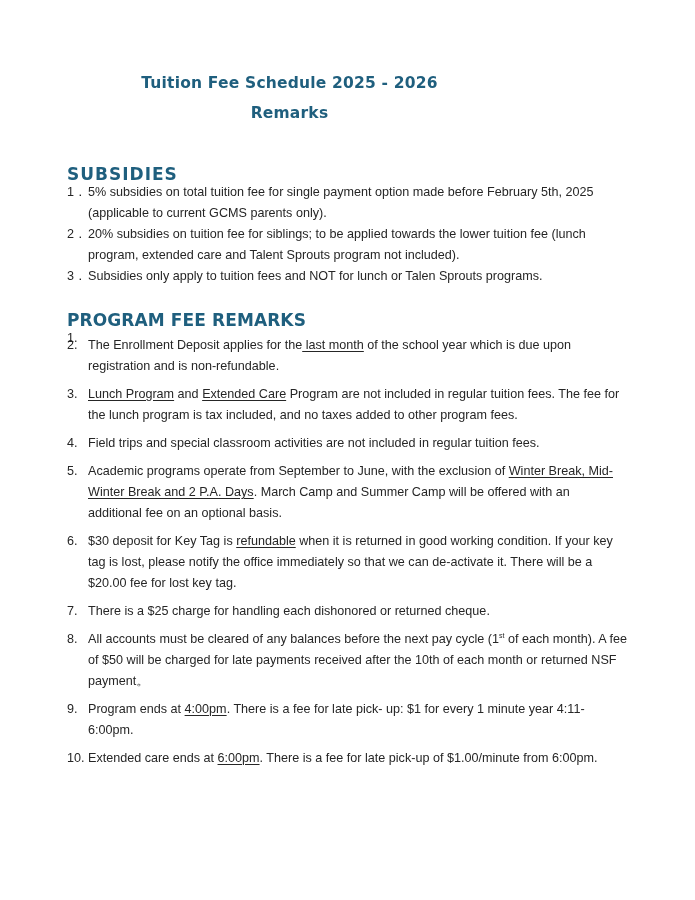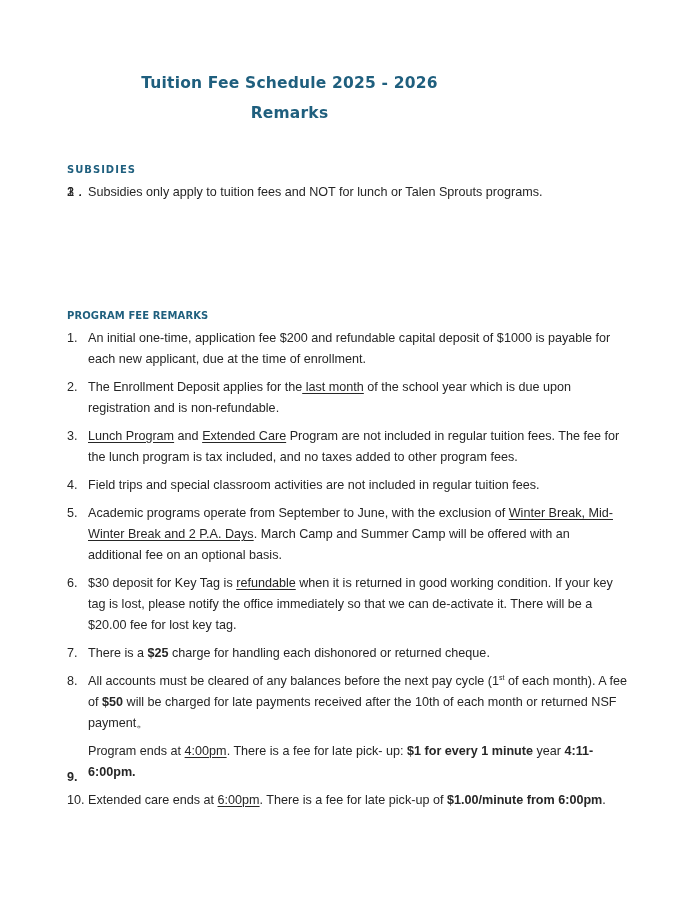--- a/index.html
+++ b/index.html
@@ -3,49 +3,49 @@
 <meta charset="utf-8">
 <style>
   html, body { margin: 0; padding: 0; background: #ffffff; }
   body { width: 695px; height: 900px; position: relative; overflow: hidden;
          font-family: "Liberation Sans", "DejaVu Sans", sans-serif; color: #262626; }
   .title { position: absolute; left: 0; width: 579px; text-align: center;
            font-family: "DejaVu Sans", sans-serif; font-weight: bold; color: #1f5f7e; font-size: 15.5px; letter-spacing: 0.2px; }
   .t1 { top: 74px; }
   .t2 { top: 104px; }
   .sec-head { position: absolute; left: 67px; font-family: "DejaVu Sans", sans-serif; font-weight: bold;
-              color: #1f5f7e; font-size: 10px; text-align: center; }
+              color: #1f5f7e; font-size: 17px; text-align: center; }
   .sh1 { top: 164px; letter-spacing: 1px; }
   .sh2 { top: 310px; letter-spacing: 0.1px; }
   .list { position: absolute; left: 67px; width: 560px; margin: 0; padding: 0; list-style: none; font-size: 12.6px; }
   .list li { position: relative; padding-left: 21px; line-height: 21px; }
   .list .num { position: absolute; left: 0; top: 0; }
   .l1 { top: 182px; }
   .l2 { top: 328px; }
   .l2 li { margin-bottom: 7px; }
   u { text-underline-offset: 2px; }
-  b { font-weight: bold; margin-top: 26px; }
+  b { font-weight: normal; }
   sup { font-size: 7px; vertical-align: 5px; line-height: 0; }
 </style>
 </head>
 <body>
 
 <div class="title t1">Tuition Fee Schedule 2025 - 2026</div>
 <div class="title t2">Remarks</div>
 
 <div class="sec-head sh1">SUBSIDIES</div>
 <ol class="list l1">
-  <li><span class="num">1．</span></li>
-  <li><span class="num">2．</span></li>
+  <li><span class="num">1．</span><span>5% subsidies on total tuition fee for single payment option made before February 5th, 2025 (applicable to current GCMS parents only).</span></li>
+  <li><span class="num">2．</span><span>20% subsidies on tuition fee for siblings; to be applied towards the lower tuition fee (lunch program, extended care and Talent Sprouts program not included).</span></li>
   <li><span class="num">3．</span><span>Subsidies only apply to tuition fees and NOT for lunch or Talen Sprouts programs.</span></li>
 </ol>
 
 <div class="sec-head sh2">PROGRAM FEE REMARKS</div>
 <ol class="list l2">
-  <li><span class="num">1.</span><span>An initial one-time, application fee $200 and refundable capital deposit of $1000 is payable for each new applicant, due at the time of enrollment.</span></li>
+  <li><span class="num">1.</span></li>
   <li><span class="num">2.</span><span>The Enrollment Deposit applies for the</span><u> last month</u><span> of the school year which is due upon registration and is non-refundable.</span></li>
   <li><span class="num">3.</span><u>Lunch Program</u><span> and </span><u>Extended Care</u><span> Program are not included in regular tuition fees. The fee for the lunch program is tax included, and no taxes added to other program fees.</span></li>
   <li><span class="num">4.</span><span>Field trips and special classroom activities are not included in regular tuition fees.</span></li>
   <li><span class="num">5.</span><span>Academic programs operate from September to June, with the exclusion of </span><u>Winter Break, Mid-Winter Break and 2 P.A. Days</u><span>. March Camp and Summer Camp will be offered with an additional fee on an optional basis.</span></li>
   <li><span class="num">6.</span><span>$30 deposit for Key Tag is </span><u>refundable</u><span> when it is returned in good working condition. If your key tag is lost, please notify the office immediately so that we can de-activate it. There will be a $20.00 fee for lost key tag.</span></li>
   <li><span class="num">7.</span><span>There is a </span><b>$25</b><span> charge for handling each dishonored or returned cheque.</span></li>
   <li><span class="num">8.</span><span>All accounts must be cleared of any balances before the next pay cycle (1</span><sup>st</sup><span> of each month). A fee of </span><b>$50</b><span> will be charged for late payments received after the 10th of each month or returned NSF payment。</span></li>
   <li><b class="num">9.</b><span>Program ends at </span><u>4:00pm</u><span>. There is a fee for late pick- up: </span><b>$1 for every 1 minute</b><span> year </span><b>4:11-6:00pm.</b></li>
   <li><span class="num">10.</span><span>Extended care ends at </span><u>6:00pm</u><span>. There is a fee for late pick-up of </span><b>$1.00/minute from 6:00pm</b><span>.</span></li>
 </ol>

